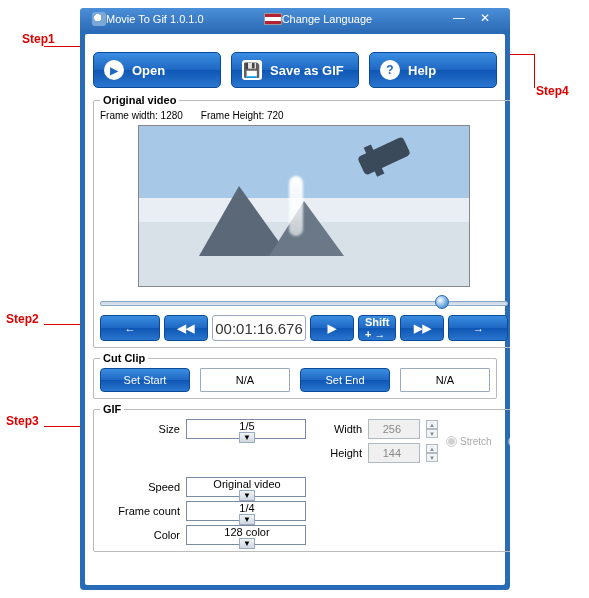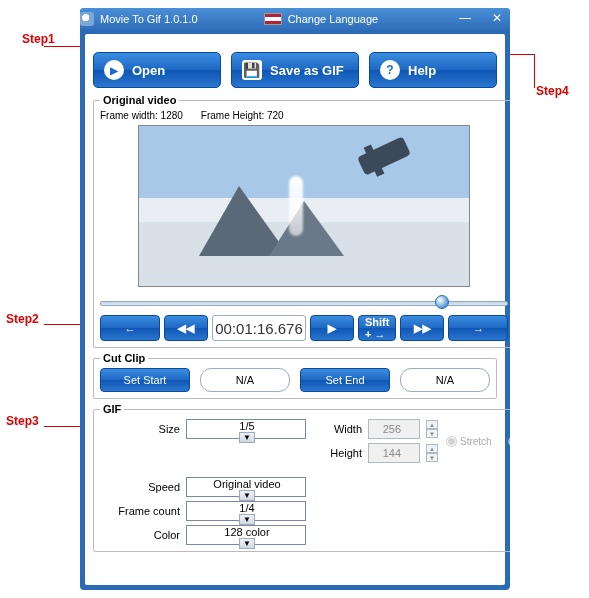--- a/index.html
+++ b/index.html
@@ -43,22 +43,22 @@
   border-radius: 4px;
   overflow: hidden;
 }
 .titlebar {
   height: 22px;
   background: linear-gradient(#4a8fd8, #2f6db8);
   display: flex;
   align-items: center;
   color: #fff;
   font-size: 11px;
-  padding: 0 0;
-  gap: 6px;
+  padding: 0 12px;
+  gap: 0;
 }
 .titlebar .app-icon {
   width: 14px;
   height: 14px;
   background: radial-gradient(circle at 40% 40%, #fff 0 30%, #7aa8d8 31% 100%);
   border-radius: 3px;
 }
 .titlebar .title { flex: 0 0 auto; }
 .titlebar .flag {
   width: 16px; height: 10px;
@@ -254,21 +254,21 @@
   cursor: pointer;
 }
 .cut-val {
   flex: 1;
   height: 22px;
   border: 1px solid #9aaac0;
   background: #fff;
   display: flex;
   align-items: center;
   justify-content: center;
-  border-radius: 11px;
+  border-radius: 1px;
   font-size: 11px;
 }
 .gif-grid {
   display: grid;
   grid-template-columns: 80px 120px 50px 52px 14px auto;
   row-gap: 4px;
   column-gap: 6px;
   align-items: center;
   font-size: 11px;
 }

